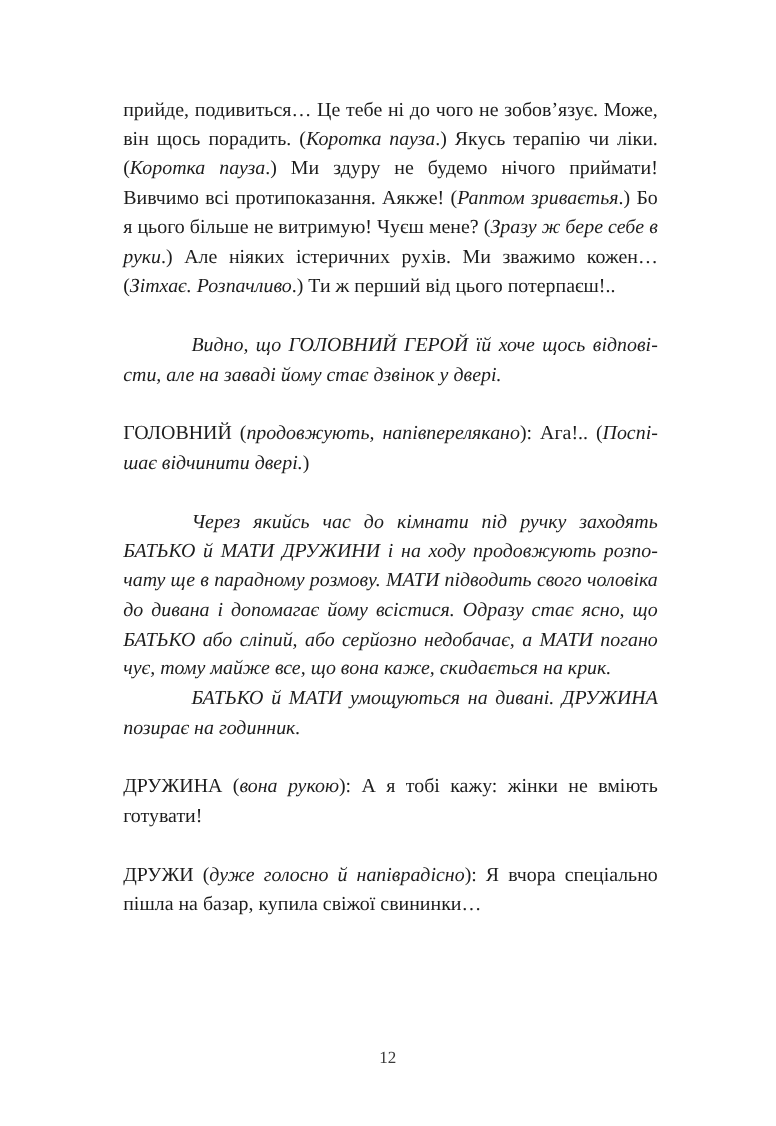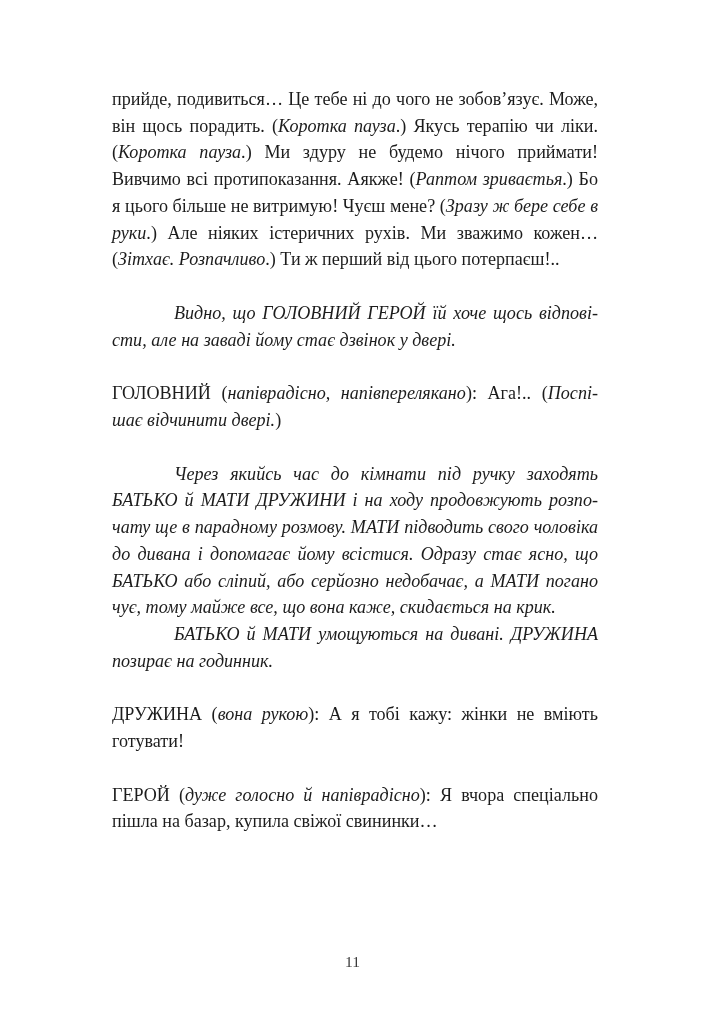--- a/index.html
+++ b/index.html
@@ -89,27 +89,27 @@
 <body>
 
 <div class="page">
 
   <div class="text-column">
 
     <p class="cont"><span>прийде, подивиться… Це тебе ні до чого не зобов’язує. Може, він щось порадить. (</span><span class="it">Коротка пауза</span><span>.) Якусь тера­пію чи ліки. (</span><span class="it">Коротка пауза</span><span>.) Ми здуру не будемо нічого приймати! Вивчимо всі протипоказання. Аякже! (</span><span class="it">Раптом зриваєтья</span><span>.) Бо я цього більше не витримую! Чуєш мене? (</span><span class="it">Зразу ж бере себе в руки</span><span>.) Але ніяких істеричних рухів. Ми зважимо кожен… (</span><span class="it">Зітхає. Розпачливо</span><span>.) Ти ж перший від цього потерпаєш!..</span></p>
 
     <p class="gap indent direction"><span>Видно, що ГОЛОВНИЙ ГЕРОЙ їй хоче щось відпові­сти, але на заваді йому стає дзвінок у двері.</span></p>
 
-    <p class="gap"><span>ГОЛОВНИЙ (</span><span class="it">напіврадісно, напівперелякано</span><span>): Ага!.. (</span><span class="it">Поспі­шає відчинити двері.</span><span>)</span></p>
+    <p class="gap"><span>ГОЛОВНИЙ (</span><span class="it">продовжують, напівперелякано</span><span>): Ага!.. (</span><span class="it">Поспі­шає відчинити двері.</span><span>)</span></p>
 
     <p class="gap indent direction"><span>Через якийсь час до кімнати під ручку заходять БАТЬКО й МАТИ ДРУЖИНИ і на ходу продовжують розпо­чату ще в парадному розмову. МАТИ підводить свого чоло­віка до дивана і допомагає йому всістися. Одразу стає ясно, що БАТЬКО або сліпий, або серйозно недобачає, а МАТИ погано чує, тому майже все, що вона каже, скидається на крик.</span></p>
 
     <p class="indent direction"><span>БАТЬКО й МАТИ умощуються на дивані. ДРУЖИ­НА позирає на годинник.</span></p>
 
     <p class="gap"><span>ДРУЖИНА (</span><span class="it">вона рукою</span><span>): А я тобі кажу: жінки не вміють готувати!</span></p>
 
-    <p class="gap"><span>ГЕРОЙ (</span><span class="it">дуже голосно й напіврадісно</span><span>): Я вчора спеціально пішла на базар, купила свіжої свининки…</span></p>
+    <p class="gap"><span>ДРУЖИ (</span><span class="it">дуже голосно й напіврадісно</span><span>): Я вчора спеціально пішла на базар, купила свіжої свининки…</span></p>
 
   </div>
 
-  <div class="folio">11</div>
+  <div class="folio">12</div>
 
 </div>
 
 </body></html>

